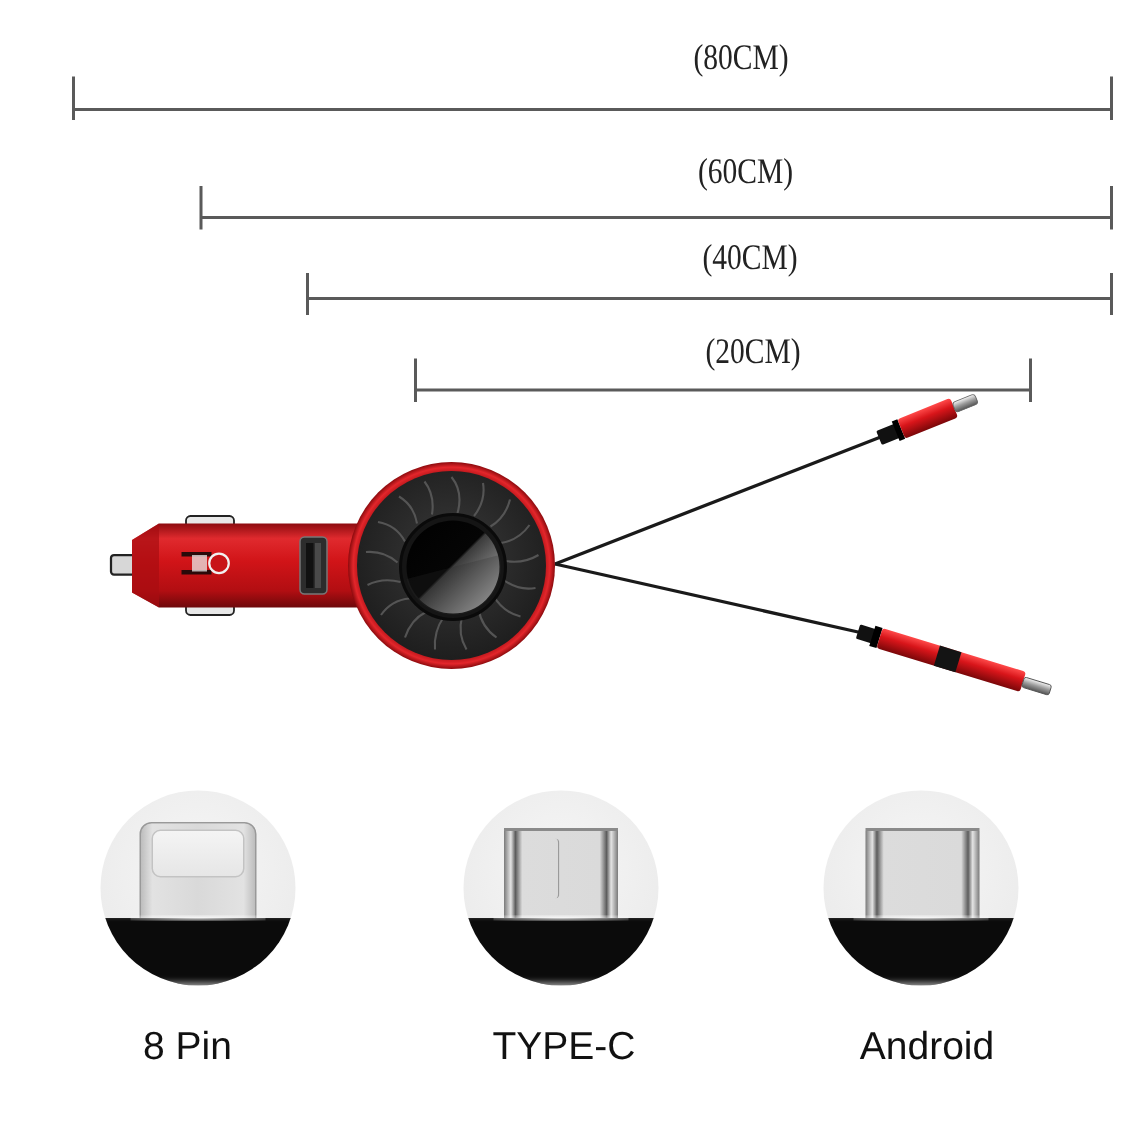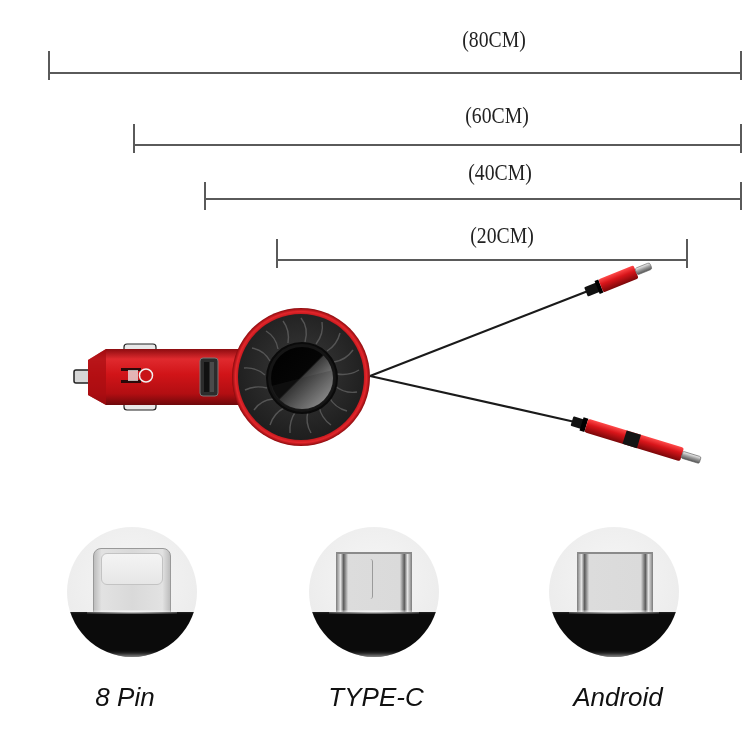--- a/index.html
+++ b/index.html
@@ -8,21 +8,20 @@
   .len-label {
     position: absolute; font-family: "Liberation Serif", "DejaVu Serif", serif;
     font-size: 24px; color: #222; transform: translateX(-50%) scaleX(0.82);
     white-space: nowrap; letter-spacing: 0px;
   }
   .hline { position: absolute; height: 2px; background: #5a5a5a; }
   .tick { position: absolute; width: 2px; background: #5a5a5a; }
   .conn-label {
     position: absolute; font-size: 26px; color: #111; transform: translateX(-50%);
     white-space: nowrap;
-    font-style: italic;
   }
   .plug-circle {
     position: absolute; width: 130px; height: 130px; border-radius: 50%;
     background: radial-gradient(circle at 50% 40%, #f6f6f6 0%, #ececec 70%, #e6e6e6 100%);
     overflow: hidden;
   }
   .plug-base {
     position: absolute; left: 0; right: 0; top: 85px; bottom: 0; background: #0b0b0b;
     box-shadow: 0 -2px 4px rgba(255,255,255,0.6) inset;
   }

